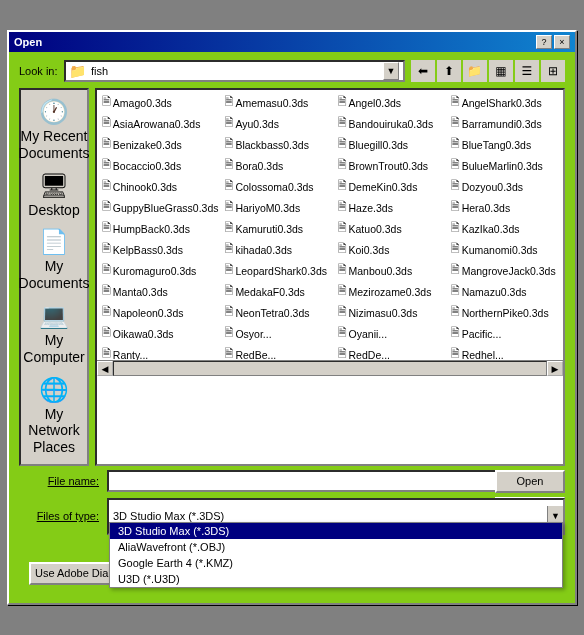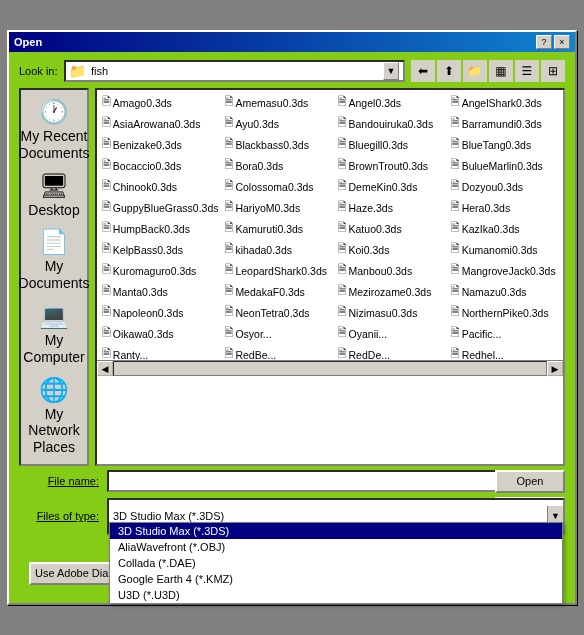--- a/index.html
+++ b/index.html
@@ -493,21 +493,20 @@
 
       <div class="form-row" style="position:relative;">
         <span class="form-label">Files of type:</span>
         <div class="form-combo" style="width:calc(100% - 88px - 80px);">
           <span class="form-combo-text">3D Studio Max (*.3DS)</span>
           <div class="form-combo-arrow">▼</div>
 
           <div class="dropdown-menu">
             <div class="dropdown-item selected">3D Studio Max (*.3DS)</div>
             <div class="dropdown-item">AliaWavefront (*.OBJ)</div>
-            <div class="dropdown-item">Collada (*.DAE)</div>
             <div class="dropdown-item">Google Earth 4 (*.KMZ)</div>
             <div class="dropdown-item">U3D (*.U3D)</div>
           </div>
         </div>
       </div>
 
       <div class="file-size-row">
         <span>File Size:</span>
       </div>
 

